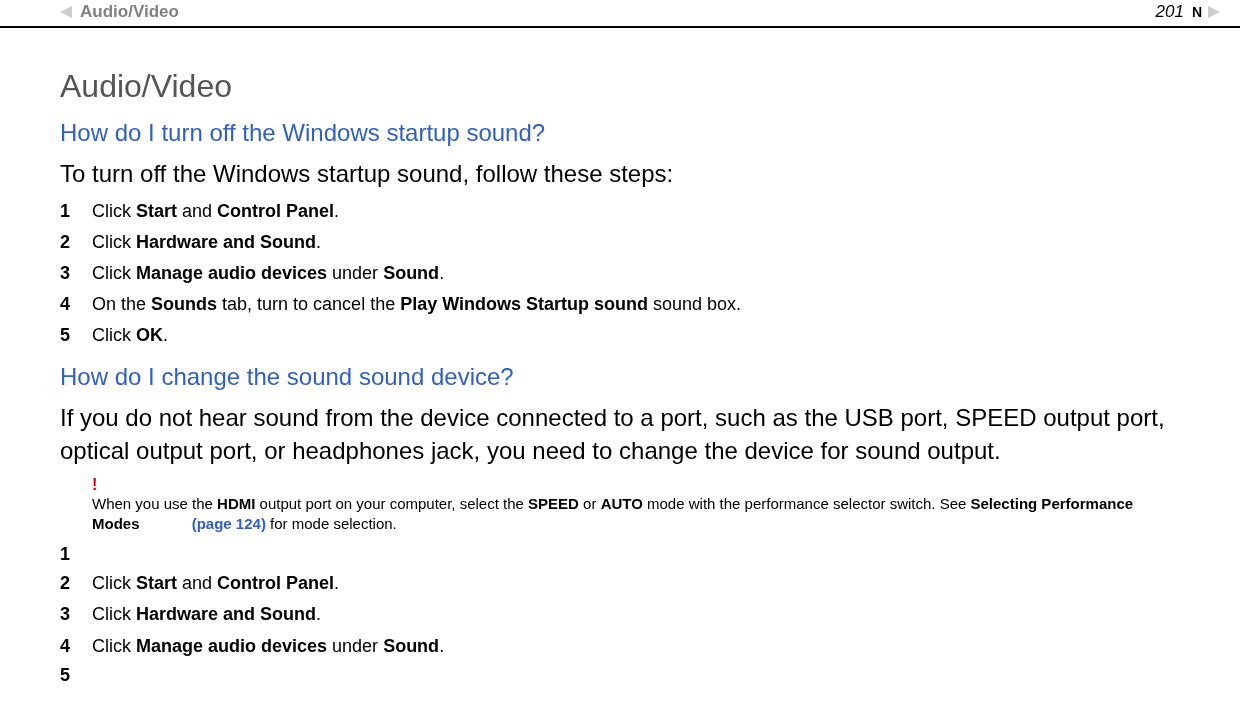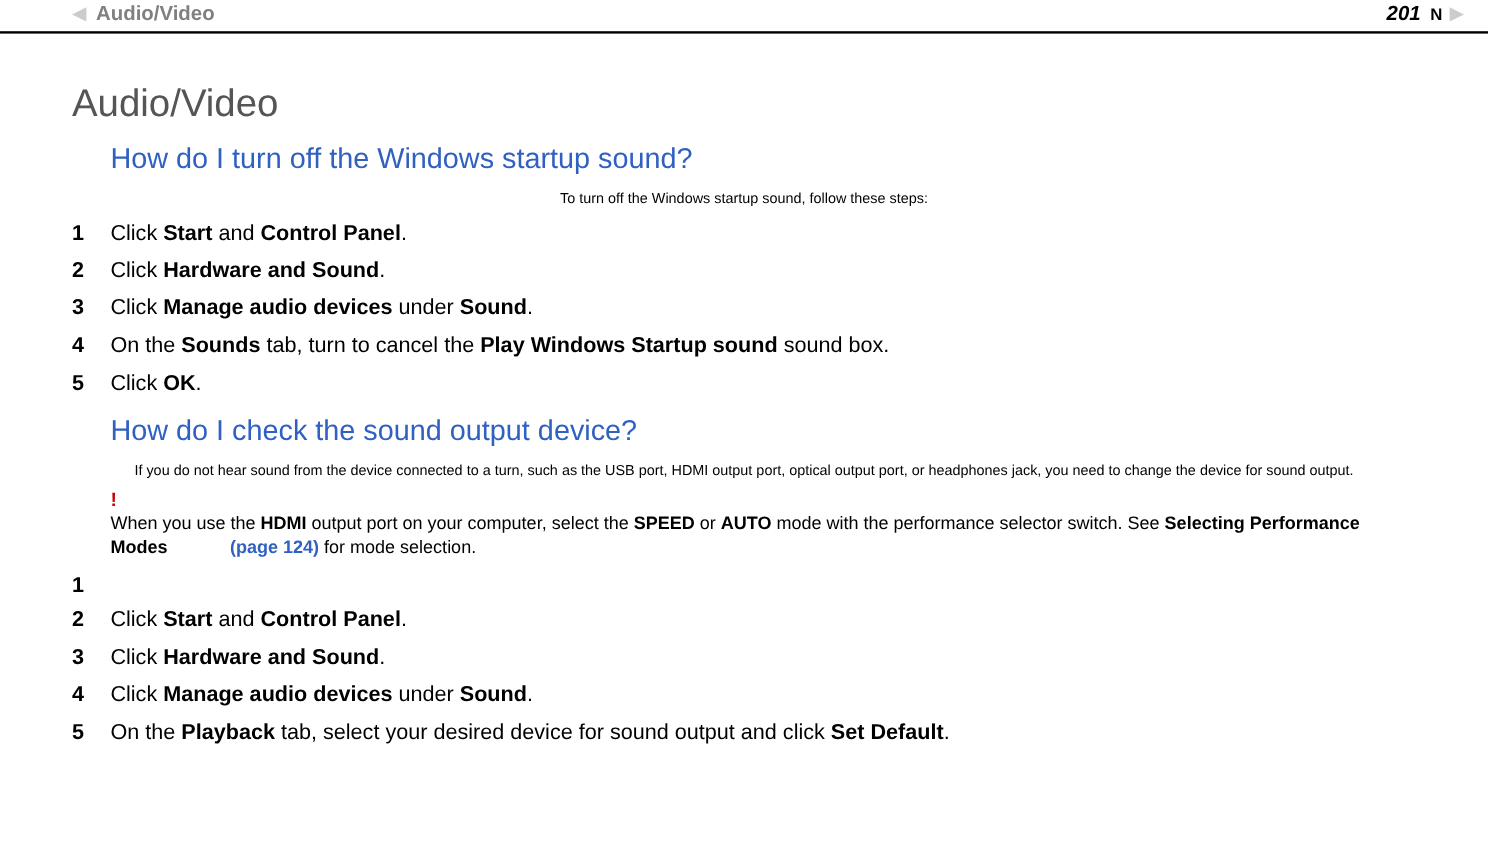--- a/index.html
+++ b/index.html
@@ -38,21 +38,21 @@
       color: #808080;
       font-weight: bold;
       font-size: 17px;
     }
     .header-right {
       display: flex;
       align-items: center;
       gap: 6px;
     }
     .page-number {
-      font-weight: bold;
+      font-weight: normal;
       font-style: italic;
       font-size: 17px;
     }
     .n-letter {
       font-weight: bold;
       font-size: 14px;
       margin-left: 2px;
     }
     .arrow-right-gray {
       width: 0;
@@ -70,27 +70,25 @@
       color: #555;
       margin-bottom: 14px;
       margin-top: 20px;
     }
     .section-title {
       color: #3060c0;
       font-size: 24px;
       font-weight: normal;
       margin-bottom: 10px;
       margin-top: 8px;
-      margin-left: 32px;
     }
     .intro-text {
-      font-size: 12px;
+      font-size: 24px;
       margin-bottom: 8px;
       line-height: 1.4;
-      text-align: center;
     }
     .step-list {
       list-style: none;
       margin-bottom: 14px;
     }
     .step-item {
       display: flex;
       align-items: baseline;
       margin-bottom: 6px;
       font-size: 18px;
@@ -168,22 +166,22 @@
     <li class="step-item">
       <span class="step-number">4</span>
       <span class="step-text"><span>On the </span><span class="bold">Sounds</span><span> tab, turn to cancel the </span><span class="bold">Play Windows Startup sound</span><span> sound box.</span></span>
     </li>
     <li class="step-item">
       <span class="step-number">5</span>
       <span class="step-text"><span>Click </span><span class="bold">OK</span><span>.</span></span>
     </li>
   </ul>
 
-  <h2 class="section-title">How do I check the sound output device?</h2>
-  <p class="intro-text">If you do not hear sound from the device connected to a turn, such as the USB port, HDMI output port, optical output port, or headphones jack, you need to change the device for sound output.</p>
+  <h2 class="section-title">How do I change the sound sound device?</h2>
+  <p class="intro-text">If you do not hear sound from the device connected to a port, such as the USB port, SPEED output port, optical output port, or headphones jack, you need to change the device for sound output.</p>
 
   <div class="note-block">
     <div class="note-mark">!</div>
     <div class="note-text"><span>When you use the </span><span class="bold">HDMI</span><span> output port on your computer, select the </span><span class="bold">SPEED</span><span> or </span><span class="bold">AUTO</span><span> mode with the performance selector switch. See </span><span class="bold">Selecting Performance Modes </span><span class="link-text">(page 124)</span><span> for mode selection.</span></div>
   </div>
 
   <ul class="step-list">
     <li class="step-item">
       <span class="step-number">1</span>
     </li>
@@ -194,16 +192,15 @@
     <li class="step-item">
       <span class="step-number">3</span>
       <span class="step-text"><span>Click </span><span class="bold">Hardware and Sound</span><span>.</span></span>
     </li>
     <li class="step-item">
       <span class="step-number">4</span>
       <span class="step-text"><span>Click </span><span class="bold">Manage audio devices</span><span> under </span><span class="bold">Sound</span><span>.</span></span>
     </li>
     <li class="step-item">
       <span class="step-number">5</span>
-      <span class="step-text"><span>On the </span><span class="bold">Playback</span><span> tab, select your desired device for sound output and click </span><span class="bold">Set Default</span><span>.</span></span>
     </li>
   </ul>
 </div>
 
 </body></html>

